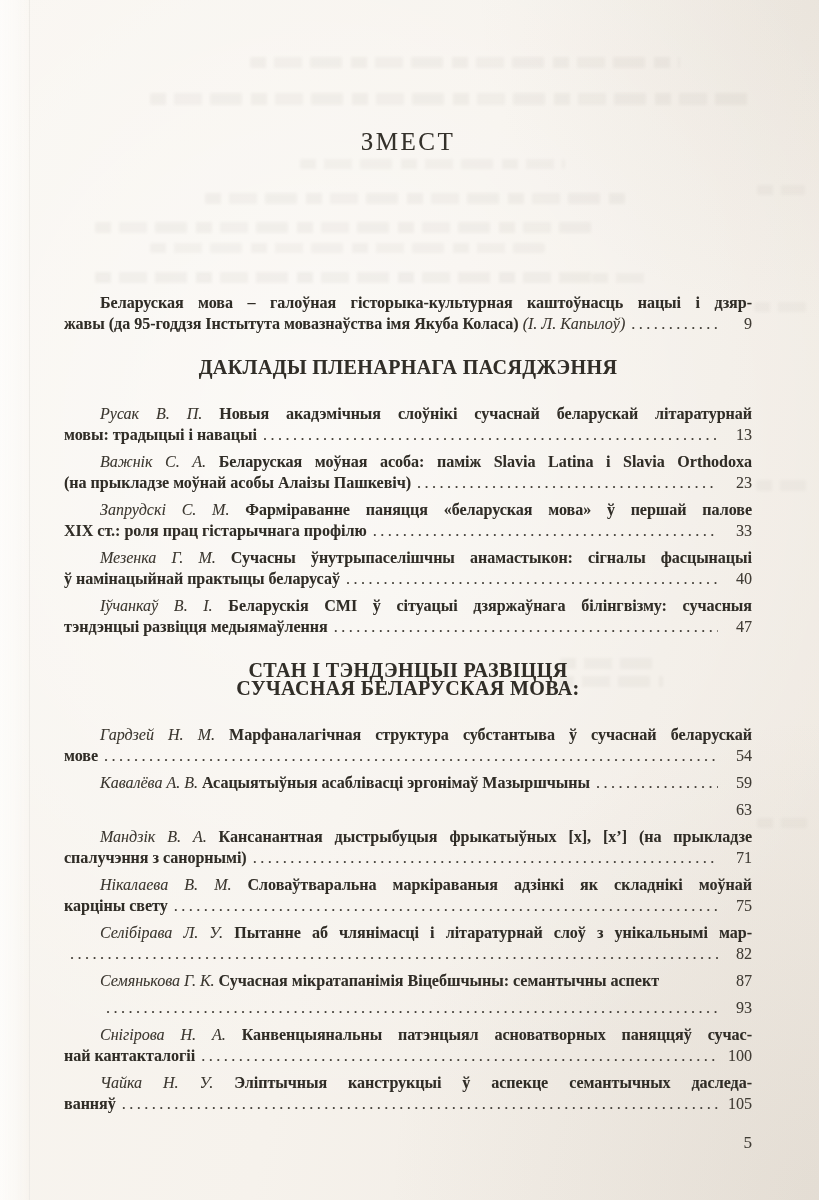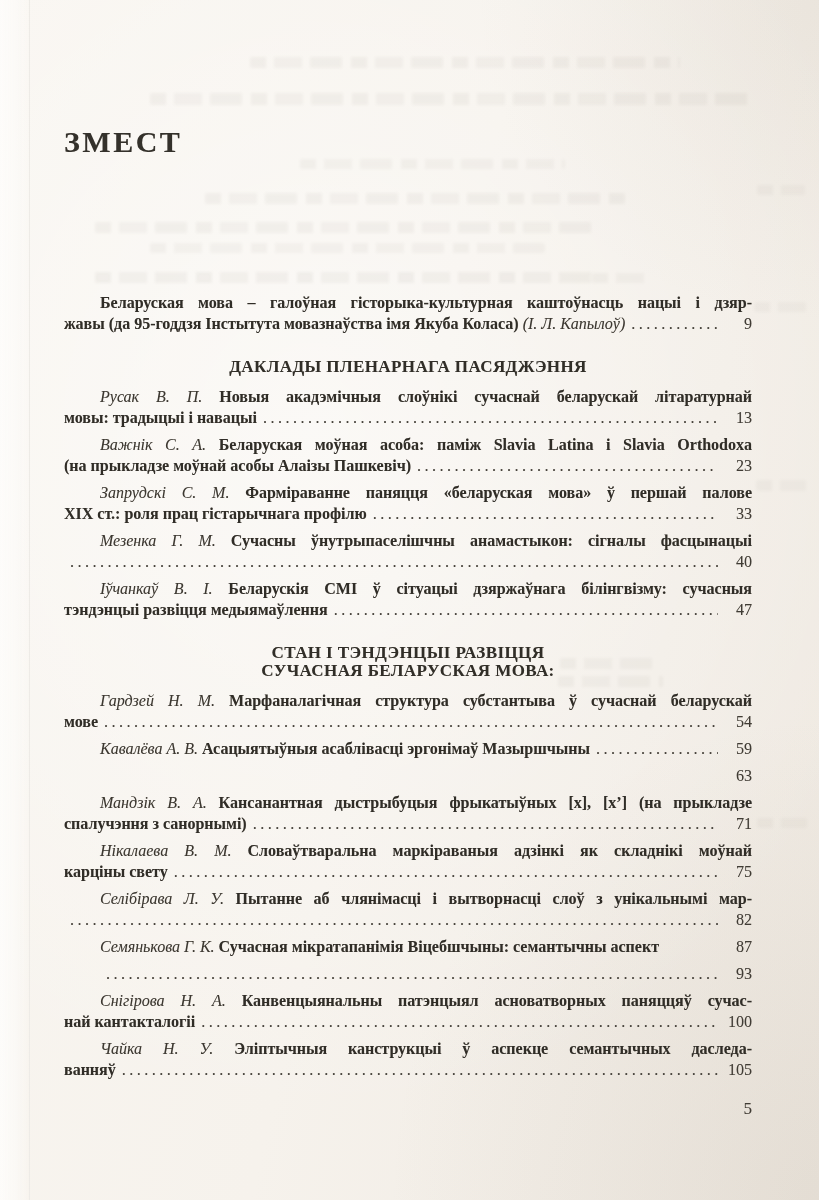--- a/index.html
+++ b/index.html
@@ -34,33 +34,33 @@
       rgba(118,110,98,0.60) 60px 92px, rgba(118,110,98,0) 92px 101px);
     filter: blur(1.6px);
     border-radius: 2px;
   }
   .content {
     position: absolute; left: 64px; right: 67px; top: 0;
     font-size: 16px; line-height: 21px;
     text-shadow: 0.2px 0.2px 0.5px rgba(82,74,62,0.30);
   }
   .title {
-    margin: 126px 0 0; 
-    font-weight: bold; font-size: 30px; line-height: 32px;
+    margin: 126px 0 0; text-align: center;
+    font-weight: normal; font-size: 25px; line-height: 32px;
     letter-spacing: 2.5px; color: #34312b;
   }
   .toc { display: block; }
   .toc > .entry:first-of-type { margin-top: 134px; }
   .entry { margin-top: 6px; }
   .heading {
     margin-top: 24px; text-align: center;
-    font-weight: bold; font-size: 17px; line-height: 18.5px;
+    font-weight: bold; font-size: 20px; line-height: 18.5px;
     letter-spacing: 0.4px; color: #312e28;
   }
-  .heading + .entry { margin-top: 9px; }
+  .heading + .entry { margin-top: 26px; }
   .jline { text-align: justify; text-align-last: justify; }
   .jline.first { text-indent: 36px; }
   .lline { display: flex; align-items: center; }
   .lline.first { padding-left: 36px; }
   .ltext { flex: 0 0 auto; }
   .leader {
     flex: 1 1 auto; min-width: 0; overflow: hidden; white-space: nowrap;
     letter-spacing: 3.5px; padding: 0 2px 0 6px; color: #45413a;
   }
   .pnum { flex: 0 0 auto; min-width: 34px; text-align: right; color: #403c35; }
@@ -123,20 +123,21 @@
           <div class="jline first"><span class="it">Запрудскі С. М. </span><span class="bd">Фарміраванне паняцця «беларуская мова» ў першай палове</span></div>
           <div class="lline">
             <span class="ltext"><span class="bd">XIX ст.: роля прац гістарычнага профілю</span></span>
             <span class="leader">........................................................................................................................</span>
             <span class="pnum">33</span>
           </div>
         </div>
         <div class="entry">
           <div class="jline first"><span class="it">Мезенка Г. М. </span><span class="bd">Сучасны ўнутрыпаселішчны анамастыкон: сігналы фасцынацыі</span></div>
           <div class="lline">
+            <span class="ltext"><span class="bd">ў намінацыйнай практыцы беларусаў</span></span>
             <span class="leader">........................................................................................................................</span>
             <span class="pnum">40</span>
           </div>
         </div>
         <div class="entry">
           <div class="jline first"><span class="it">Іўчанкаў В. І. </span><span class="bd">Беларускія СМІ ў сітуацыі дзяржаўнага білінгвізму: сучасныя</span></div>
           <div class="lline">
             <span class="ltext"><span class="bd">тэндэнцыі развіцця медыямаўлення</span></span>
             <span class="leader">........................................................................................................................</span>
             <span class="pnum">47</span>
@@ -177,21 +178,21 @@
         </div>
         <div class="entry">
           <div class="jline first"><span class="it">Нікалаева В. М. </span><span class="bd">Словаўтваральна маркіраваныя адзінкі як складнікі моўнай</span></div>
           <div class="lline">
             <span class="ltext"><span class="bd">карціны свету</span></span>
             <span class="leader">........................................................................................................................</span>
             <span class="pnum">75</span>
           </div>
         </div>
         <div class="entry">
-          <div class="jline first"><span class="it">Селібірава Л. У. </span><span class="bd">Пытанне аб члянімасці і вытворнасці слоў з унікальнымі мар-</span></div>
+          <div class="jline first"><span class="it">Селібірава Л. У. </span><span class="bd">Пытанне аб члянімасці і літаратурнай слоў з унікальнымі мар-</span></div>
           <div class="lline">
             <span class="leader">........................................................................................................................</span>
             <span class="pnum">82</span>
           </div>
         </div>
         <div class="entry">
           <div class="lline first">
             <span class="ltext"><span class="it">Семянькова Г. К. </span><span class="bd">Сучасная мікратапанімія Віцебшчыны: семантычны аспект</span></span>
             <span class="leader"></span>
             <span class="pnum">87</span>

